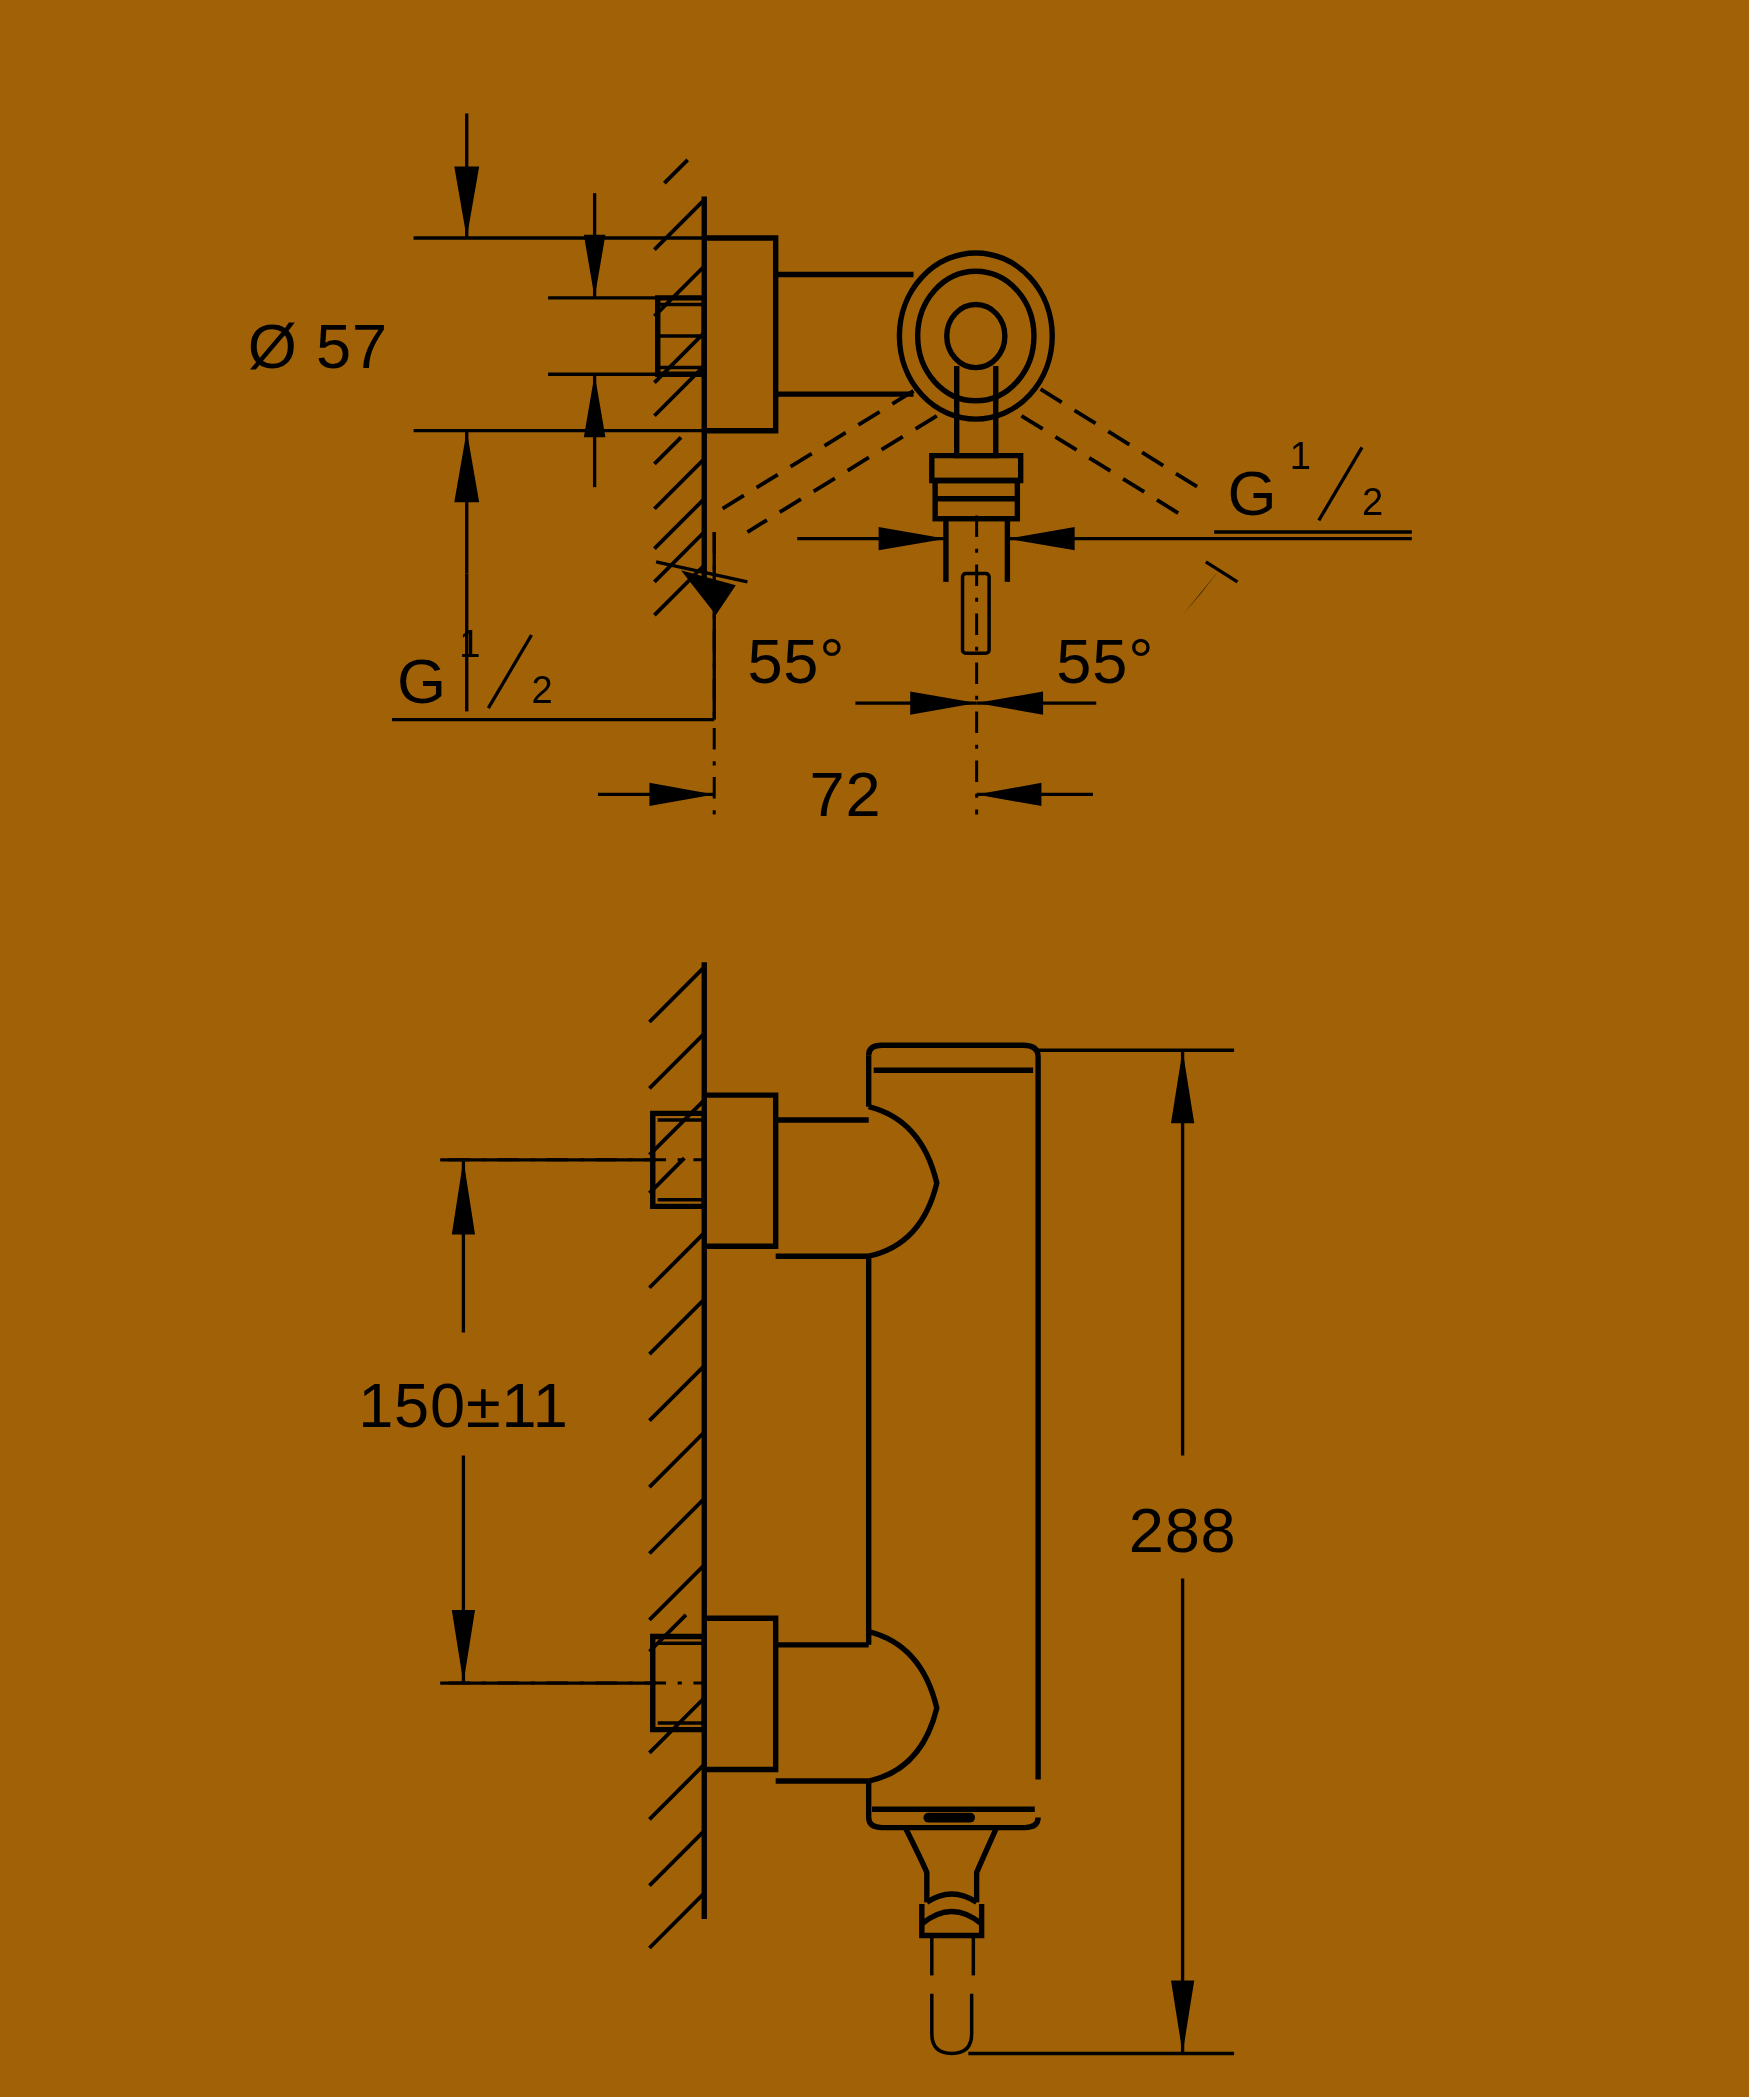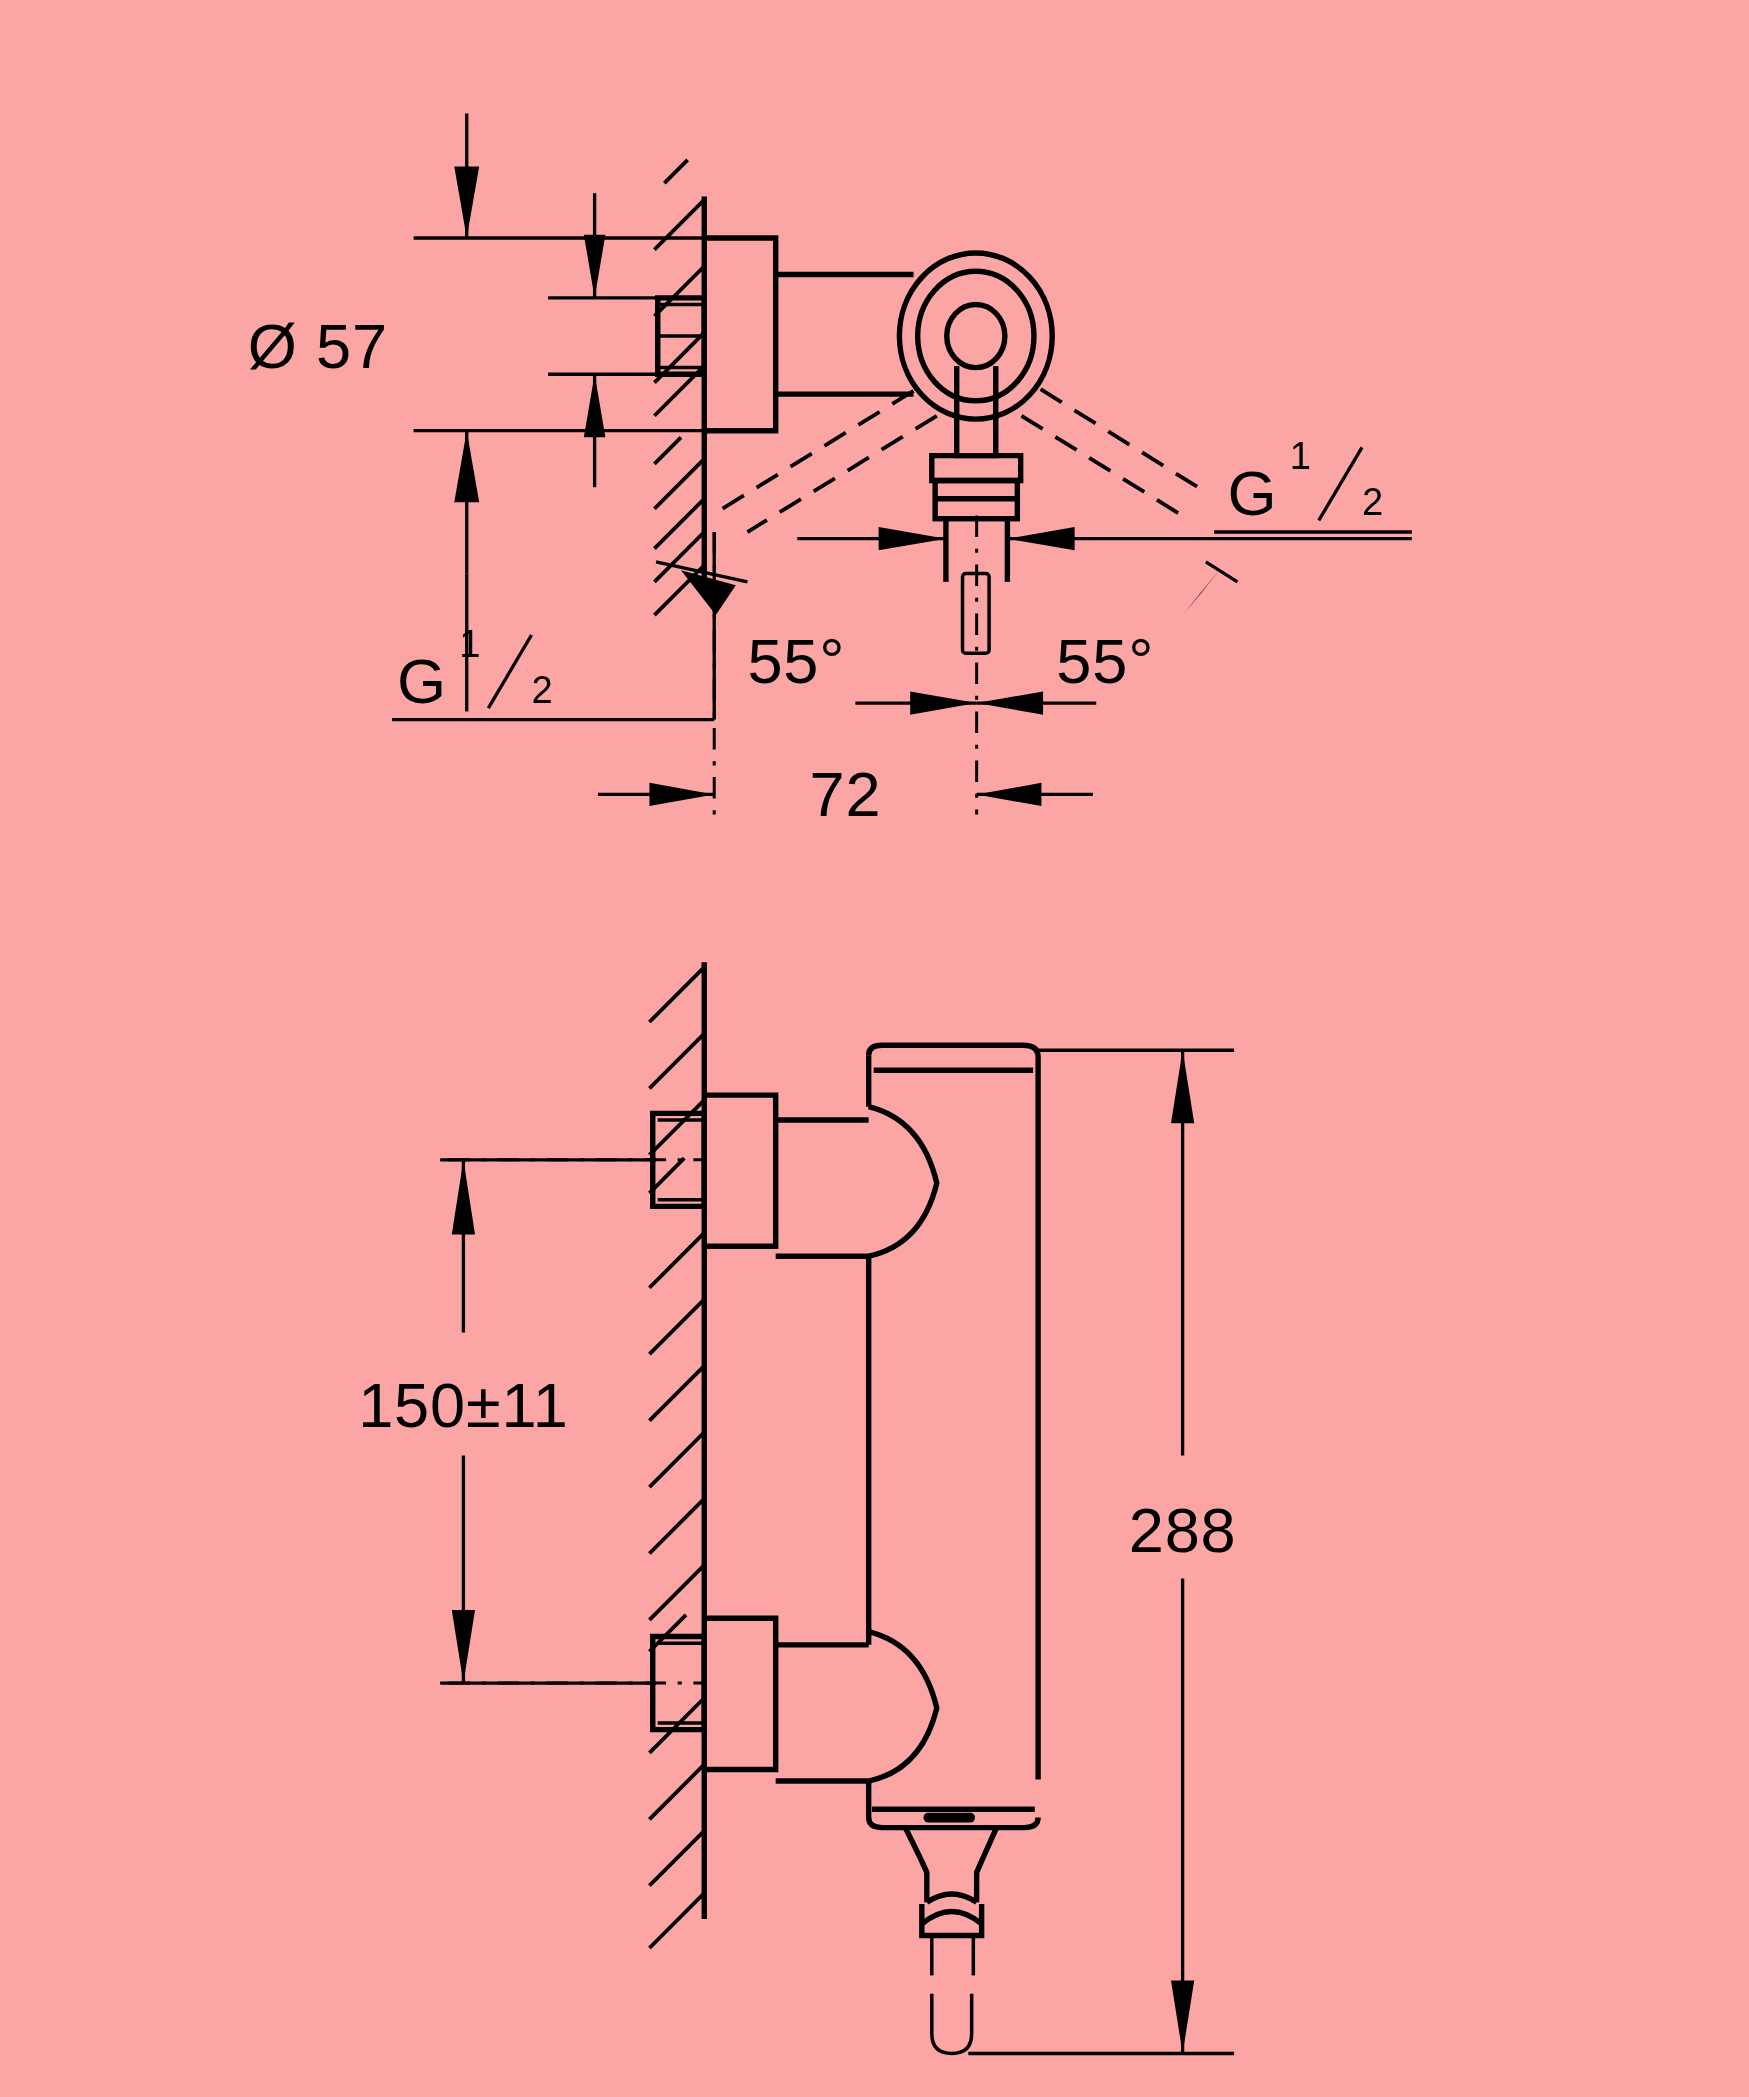--- a/index.html
+++ b/index.html
@@ -10,21 +10,21 @@
   body {
     width: 1749px;
     height: 2098px;
     font-family: "Liberation Sans", sans-serif;
     overflow: hidden;
   }
   #drawing-root {
     position: relative;
     width: 1749px;
     height: 2098px;
-    background: #fca5a5;
+    background: #a16207;
   }
   svg.tech-drawing {
     display: block;
     width: 1749px;
     height: 2098px;
   }
   .obj      { fill: none; stroke: #000000; stroke-width: 6.5; stroke-linecap: butt; stroke-linejoin: miter; }
   .obj-thin { fill: none; stroke: #000000; stroke-width: 4.2; stroke-linecap: butt; stroke-linejoin: miter; }
   .hatch    { fill: none; stroke: #000000; stroke-width: 4.6; stroke-linecap: butt; }
   .dimline  { fill: none; stroke: #000000; stroke-width: 4.0; stroke-linecap: butt; }

